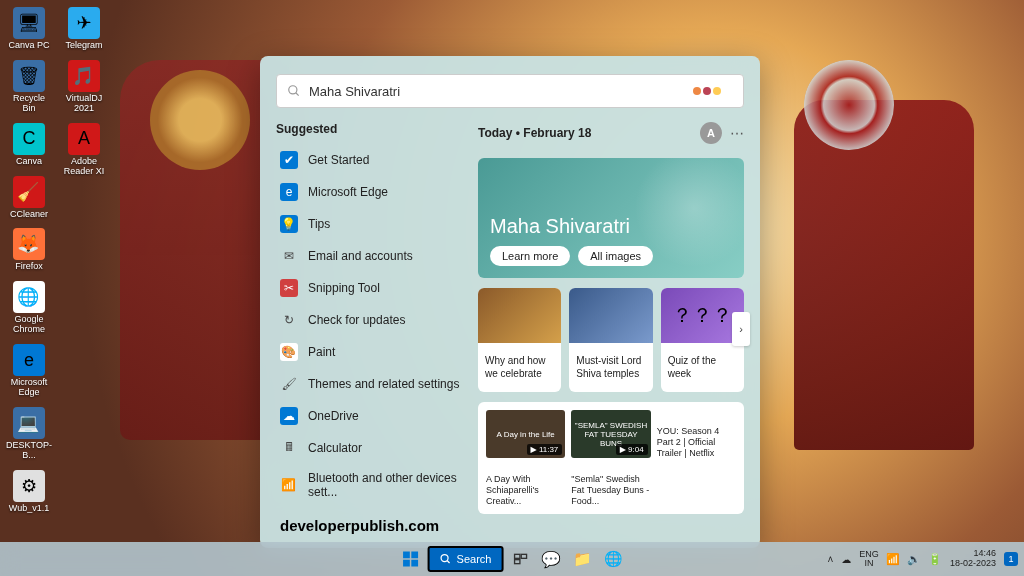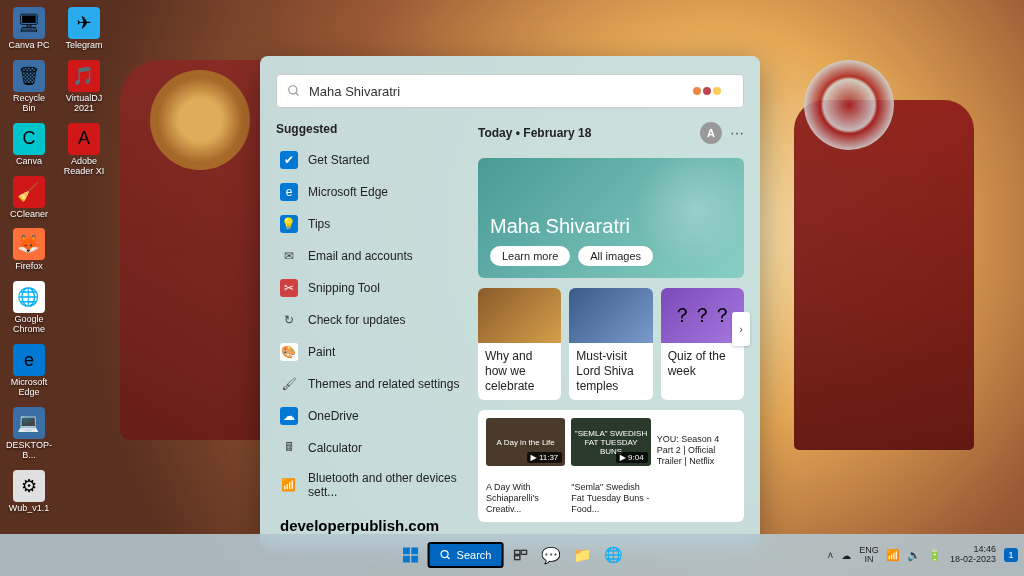--- a/index.html
+++ b/index.html
@@ -37,34 +37,34 @@
 
 .hero{height:120px;border-radius:6px;background:linear-gradient(135deg,#4a9a95 0%,#6ab5ae 50%,#88cec5 100%);padding:12px;display:flex;flex-direction:column;justify-content:flex-end;margin-bottom:10px;position:relative;overflow:hidden}
 .hero::before{content:'';position:absolute;right:-20px;top:-20px;width:140px;height:140px;background:radial-gradient(circle,rgba(255,255,255,0.25),transparent 60%)}
 .hero-title{font-size:20px;color:#fff;font-weight:400;margin-bottom:8px}
 .hero-btns{display:flex;gap:8px}
 .hero-btn{background:#fff;border:none;border-radius:14px;padding:4px 12px;font-size:11px;cursor:pointer;color:#222}
 
 .cards{display:flex;gap:8px;margin-bottom:10px;position:relative}
 .card{flex:1;background:#fff;border-radius:6px;overflow:hidden;cursor:pointer;display:flex;flex-direction:column}
 .card-img{height:55px;display:flex;align-items:center;justify-content:center;font-size:20px}
-.card-cap{padding:6px 7px;font-size:12px;color:#222;line-height:1.25}
+.card-cap{padding:12px 7px;font-size:10px;color:#222;line-height:1.25}
 .scroll-btn{position:absolute;right:-6px;top:24px;width:18px;height:34px;background:#fff;border-radius:3px;display:flex;align-items:center;justify-content:center;font-size:11px;color:#444;box-shadow:0 1px 3px rgba(0,0,0,0.2);cursor:pointer}
 
 .trend-box{background:#fff;border-radius:6px;padding:8px}
 .trend-hdr{font-size:11px;font-weight:600;color:#222;margin-bottom:6px}
 .vids{display:flex;gap:6px}
 .vid{flex:1;cursor:pointer}
 .vid-th{height:48px;background:#333;border-radius:3px;position:relative;display:flex;align-items:center;justify-content:center;color:#fff;font-size:8px;padding:2px;text-align:center}
 .vid-dur{position:absolute;bottom:3px;right:3px;background:rgba(0,0,0,0.75);color:#fff;font-size:8px;padding:1px 4px;border-radius:2px;display:flex;align-items:center;gap:2px}
 .vid-cap{font-size:9px;color:#222;line-height:1.2;margin-top:16px}
 
 .watermark{position:absolute;left:280px;bottom:42px;font-size:15px;font-weight:700;color:#000;z-index:20}
 
-.taskbar{position:absolute;bottom:0;left:0;right:0;height:42px;background:rgba(180,200,210,0.88);backdrop-filter:blur(10px);display:flex;align-items:center;z-index:30}
+.taskbar{position:absolute;bottom:0;left:0;right:0;height:34px;background:rgba(180,200,210,0.88);backdrop-filter:blur(10px);display:flex;align-items:center;z-index:30}
 .tb-center{position:absolute;left:50%;transform:translateX(-50%);display:flex;align-items:center;gap:3px;height:100%}
 .tb-item{height:28px;min-width:28px;display:flex;align-items:center;justify-content:center;border-radius:3px;cursor:pointer;padding:0 4px}
 .tb-search{background:#0067c0;color:#fff;font-size:11px;gap:5px;padding:0 10px;border:2px solid #000;height:26px}
 .tb-right{position:absolute;right:6px;display:flex;align-items:center;gap:8px;height:100%;font-size:10px;color:#222}
 .tb-lang{display:flex;flex-direction:column;align-items:center;line-height:1;font-size:9px}
 .tb-time{display:flex;flex-direction:column;align-items:flex-end;line-height:1.1;font-size:9px}
 .tb-tray{display:flex;align-items:center;gap:7px;font-size:11px}
 .notif-badge{width:14px;height:14px;background:#0067c0;color:#fff;border-radius:3px;display:flex;align-items:center;justify-content:center;font-size:9px}
 </style>
 </head>

